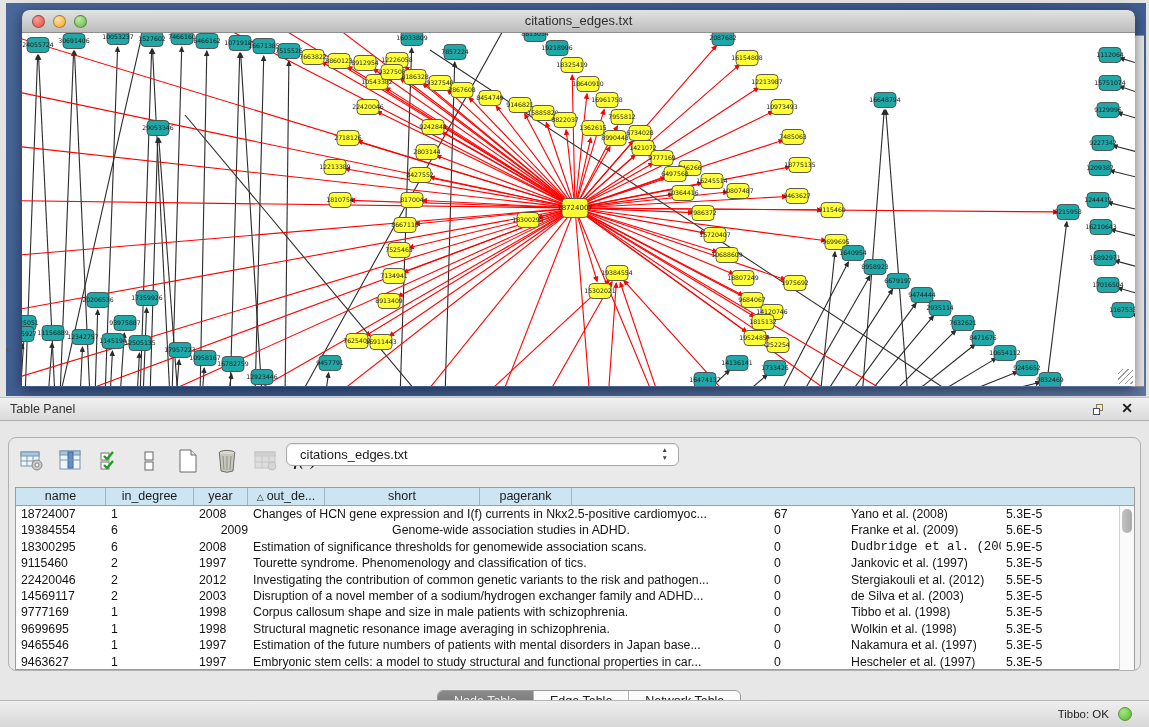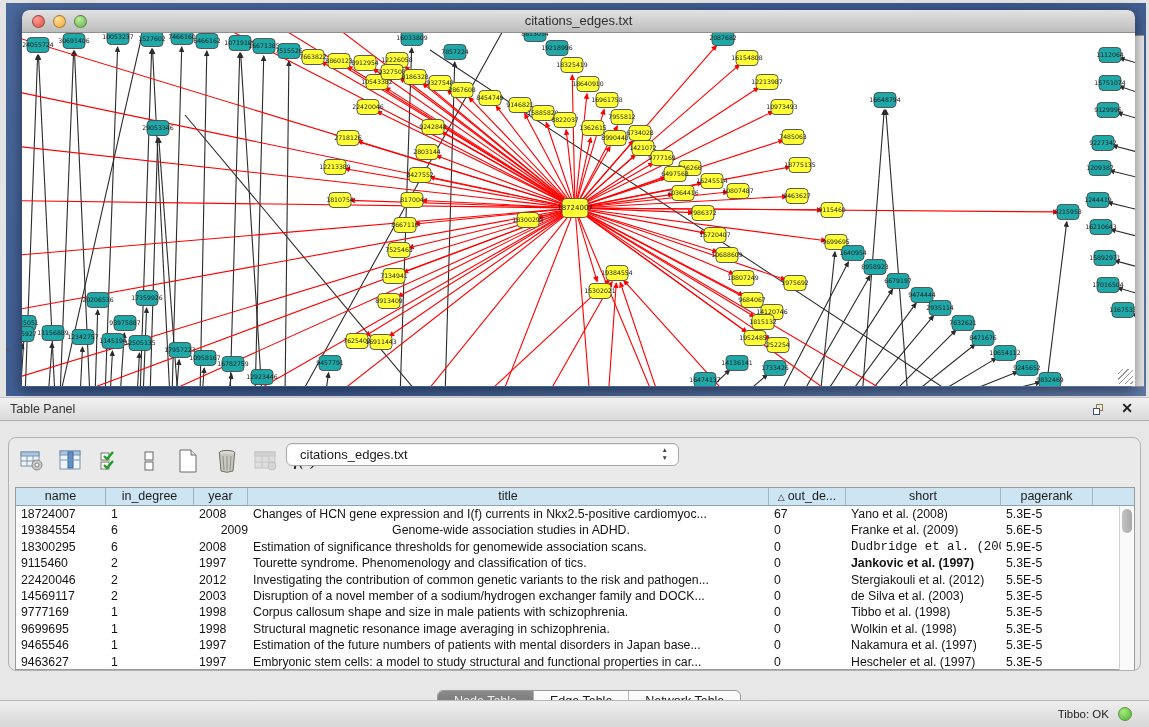--- a/index.html
+++ b/index.html
@@ -808,21 +808,20 @@
       <div class="combo">
         <span class="combo-text">citations_edges.txt</span>
         <span class="combo-arrows">▲<br>▼</span>
       </div>
 
       <div class="tbl">
         <div class="thead" id="thead">
             <div class="th" style="width: 90px;">name</div>
             <div class="th" style="width: 88px;">in_degree</div>
             <div class="th" style="width: 54px;">year</div>
-            <div class="th" style="width: 521px;">title</div>
             <div class="th" style="width: 77px;"><span class="sort-glyph">△</span>out_de...</div>
             <div class="th" style="width: 155px;">short</div>
             <div class="th" style="width: 92px;">pagerank</div>
           </div>
         <div id="tbody">
             <div class="trow">
               <div class="td" style="width: 90px;">18724007</div>
               <div class="td" style="width: 88px;">1</div>
               <div class="td" style="width: 54px;">2008</div>
               <div class="td" style="width: 521px;">Changes of HCN gene expression and I(f) currents in Nkx2.5-positive cardiomyoc...</div>
@@ -847,37 +846,37 @@
               <div class="td" style="width: 77px;">0</div>
               <div class="td" style="width: 155px; font-family: Liberation Mono, monospace;">Dudbridge et al. (2008)</div>
               <div class="td" style="width: 92px;">5.9E-5</div>
             </div>
             <div class="trow">
               <div class="td" style="width: 90px;">9115460</div>
               <div class="td" style="width: 88px;">2</div>
               <div class="td" style="width: 54px;">1997</div>
               <div class="td" style="width: 521px;">Tourette syndrome. Phenomenology and classification of tics.</div>
               <div class="td" style="width: 77px;">0</div>
-              <div class="td" style="width: 155px; font-weight: bold;">Jankovic et al. (1997)</div>
+              <div class="td" style="width: 155px;">Jankovic et al. (1997)</div>
               <div class="td" style="width: 92px;">5.3E-5</div>
             </div>
             <div class="trow">
               <div class="td" style="width: 90px;">22420046</div>
               <div class="td" style="width: 88px;">2</div>
               <div class="td" style="width: 54px;">2012</div>
               <div class="td" style="width: 521px;">Investigating the contribution of common genetic variants to the risk and pathogen...</div>
               <div class="td" style="width: 77px;">0</div>
               <div class="td" style="width: 155px;">Stergiakouli et al. (2012)</div>
               <div class="td" style="width: 92px;">5.5E-5</div>
             </div>
             <div class="trow">
               <div class="td" style="width: 90px;">14569117</div>
               <div class="td" style="width: 88px;">2</div>
               <div class="td" style="width: 54px;">2003</div>
-              <div class="td" style="width: 521px;">Disruption of a novel member of a sodium/hydrogen exchanger family and DOCK...</div>
+              <div class="td" style="width: 521px;">Disruption of a novel member of a sodium/hydrogen exchanger family and ADHD...</div>
               <div class="td" style="width: 77px;">0</div>
               <div class="td" style="width: 155px;">de Silva et al. (2003)</div>
               <div class="td" style="width: 92px;">5.3E-5</div>
             </div>
             <div class="trow">
               <div class="td" style="width: 90px;">9777169</div>
               <div class="td" style="width: 88px;">1</div>
               <div class="td" style="width: 54px;">1998</div>
               <div class="td" style="width: 521px;">Corpus callosum shape and size in male patients with schizophrenia.</div>
               <div class="td" style="width: 77px;">0</div>

